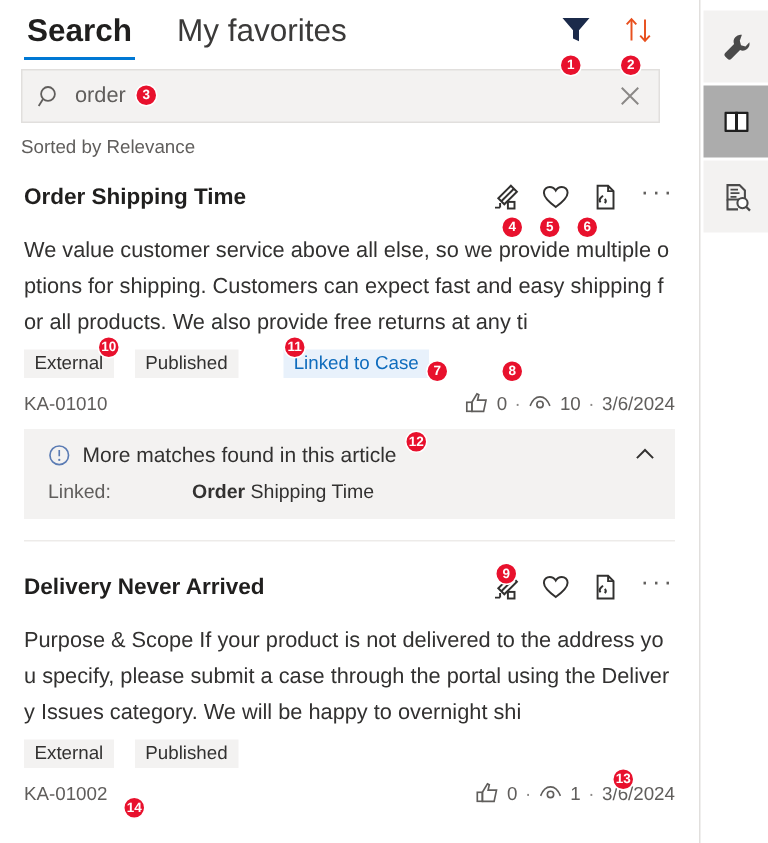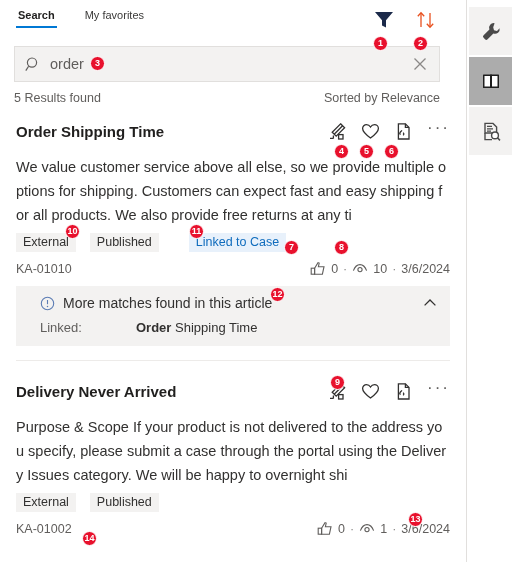--- a/index.html
+++ b/index.html
@@ -21,21 +21,21 @@
 
   
   .tabs {
     position: absolute; left: 0; top: 0;
     width: 466px; height: 38px;
     display: flex; align-items: flex-start;
     padding-left: 16px; gap: 26px;
   }
   .tab {
     position: relative;
-    font-size: 11px;
+    font-size: 21px;
     color: #3b3a39;
     padding: 9px 2px 7px 2px;
     cursor: pointer;
     white-space: nowrap;
   }
   .tab.active { font-weight: bold; color: #201f1e; }
   .tab.active:after {
     content: ""; position: absolute;
     left: 0; right: 0; bottom: 0; height: 2px;
     background: #0078d4;
@@ -114,21 +114,21 @@
     margin-top: 9px; font-size: 12.5px; color: #605e5c;
   }
   .ka { cursor: pointer; position: relative; }
   .stats { display: flex; align-items: center; gap: 5px; }
   .stats .dot { color: #8a8886; }
 
   
   .matches {
     background: #f3f2f1;
     margin: 9px 16px 0 16px;
-    padding: 9px 12px 11px 24px;
+    padding: 9px 12px 11px 16px;
   }
   .matches-head {
     display: flex; align-items: center; gap: 8px;
     font-size: 14px; color: #323130; cursor: pointer;
   }
   .matches-head .spacer { flex: 1 1 auto; }
   .matches-row {
     display: flex; margin-top: 9px;
     font-size: 13px; color: #323130;
   }
@@ -211,21 +211,20 @@
       </span>
       <input class="search-input" type="text" value="order" style="">
       <span class="clear-btn">
         <svg width="18" height="18" viewBox="0 0 18 18">
           <path d="M3.5 3.5 L14.5 14.5 M14.5 3.5 L3.5 14.5" stroke="#8a8886" stroke-width="1.3" fill="none"></path>
         </svg>
       </span>
     </div>
 
     <div class="meta-row">
-      <span>5 Results found</span>
       <span>Sorted by Relevance</span>
     </div>
 
     <div class="results">
 
       <div class="card">
         <div class="card-head">
           <div class="card-title">Order Shipping Time</div>
           <div class="card-actions">
             <span class="act">

